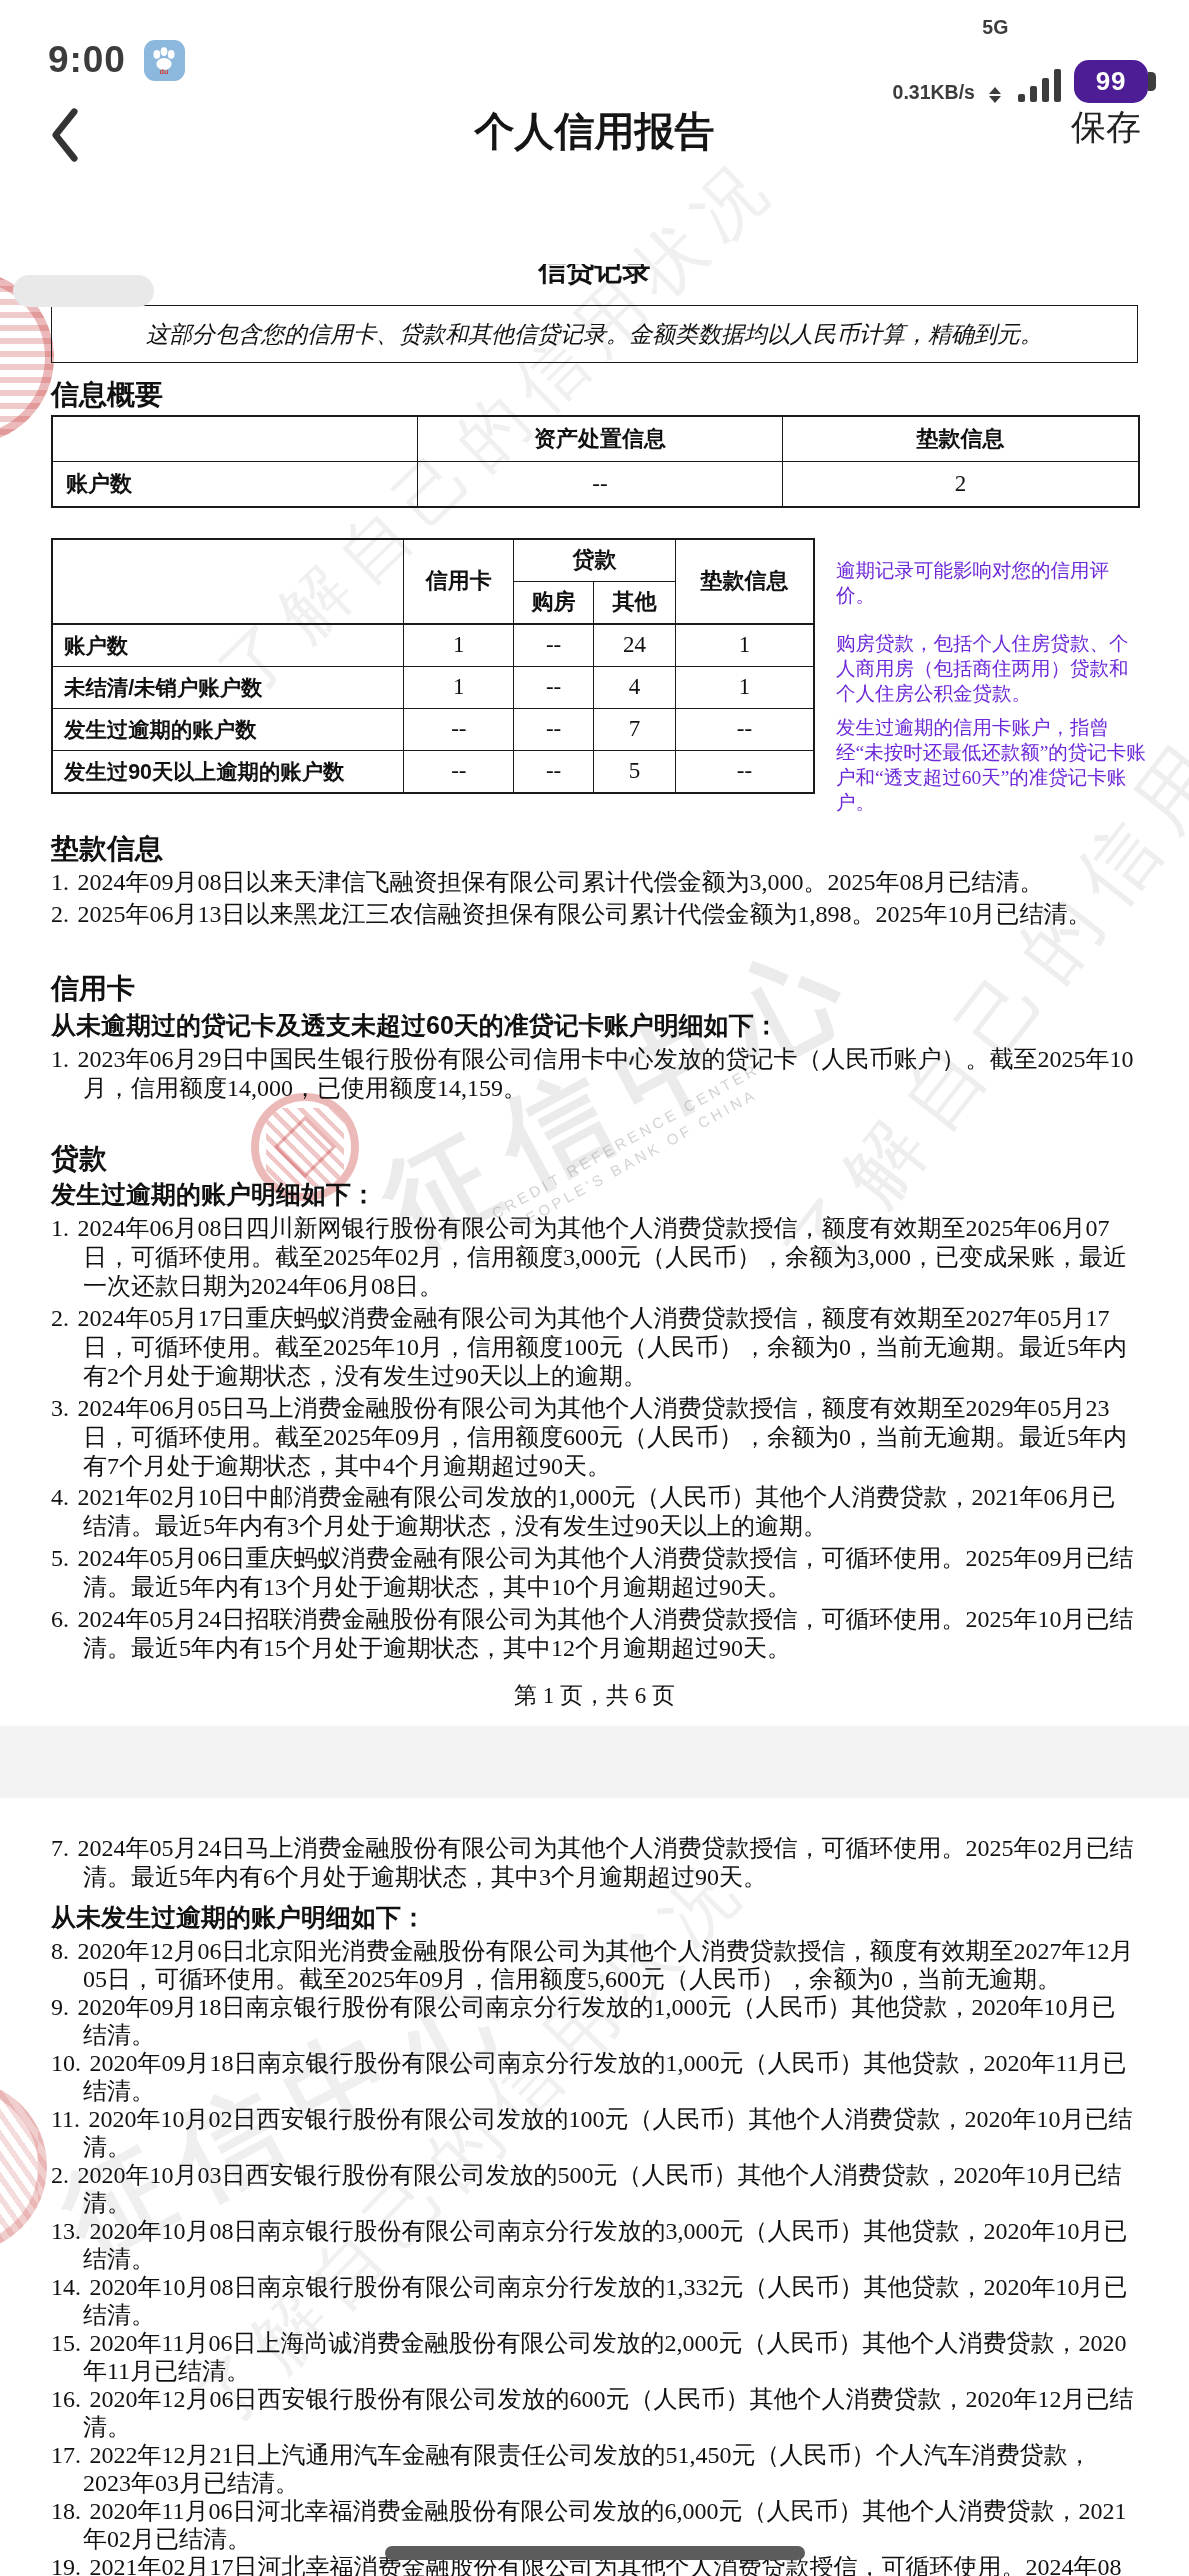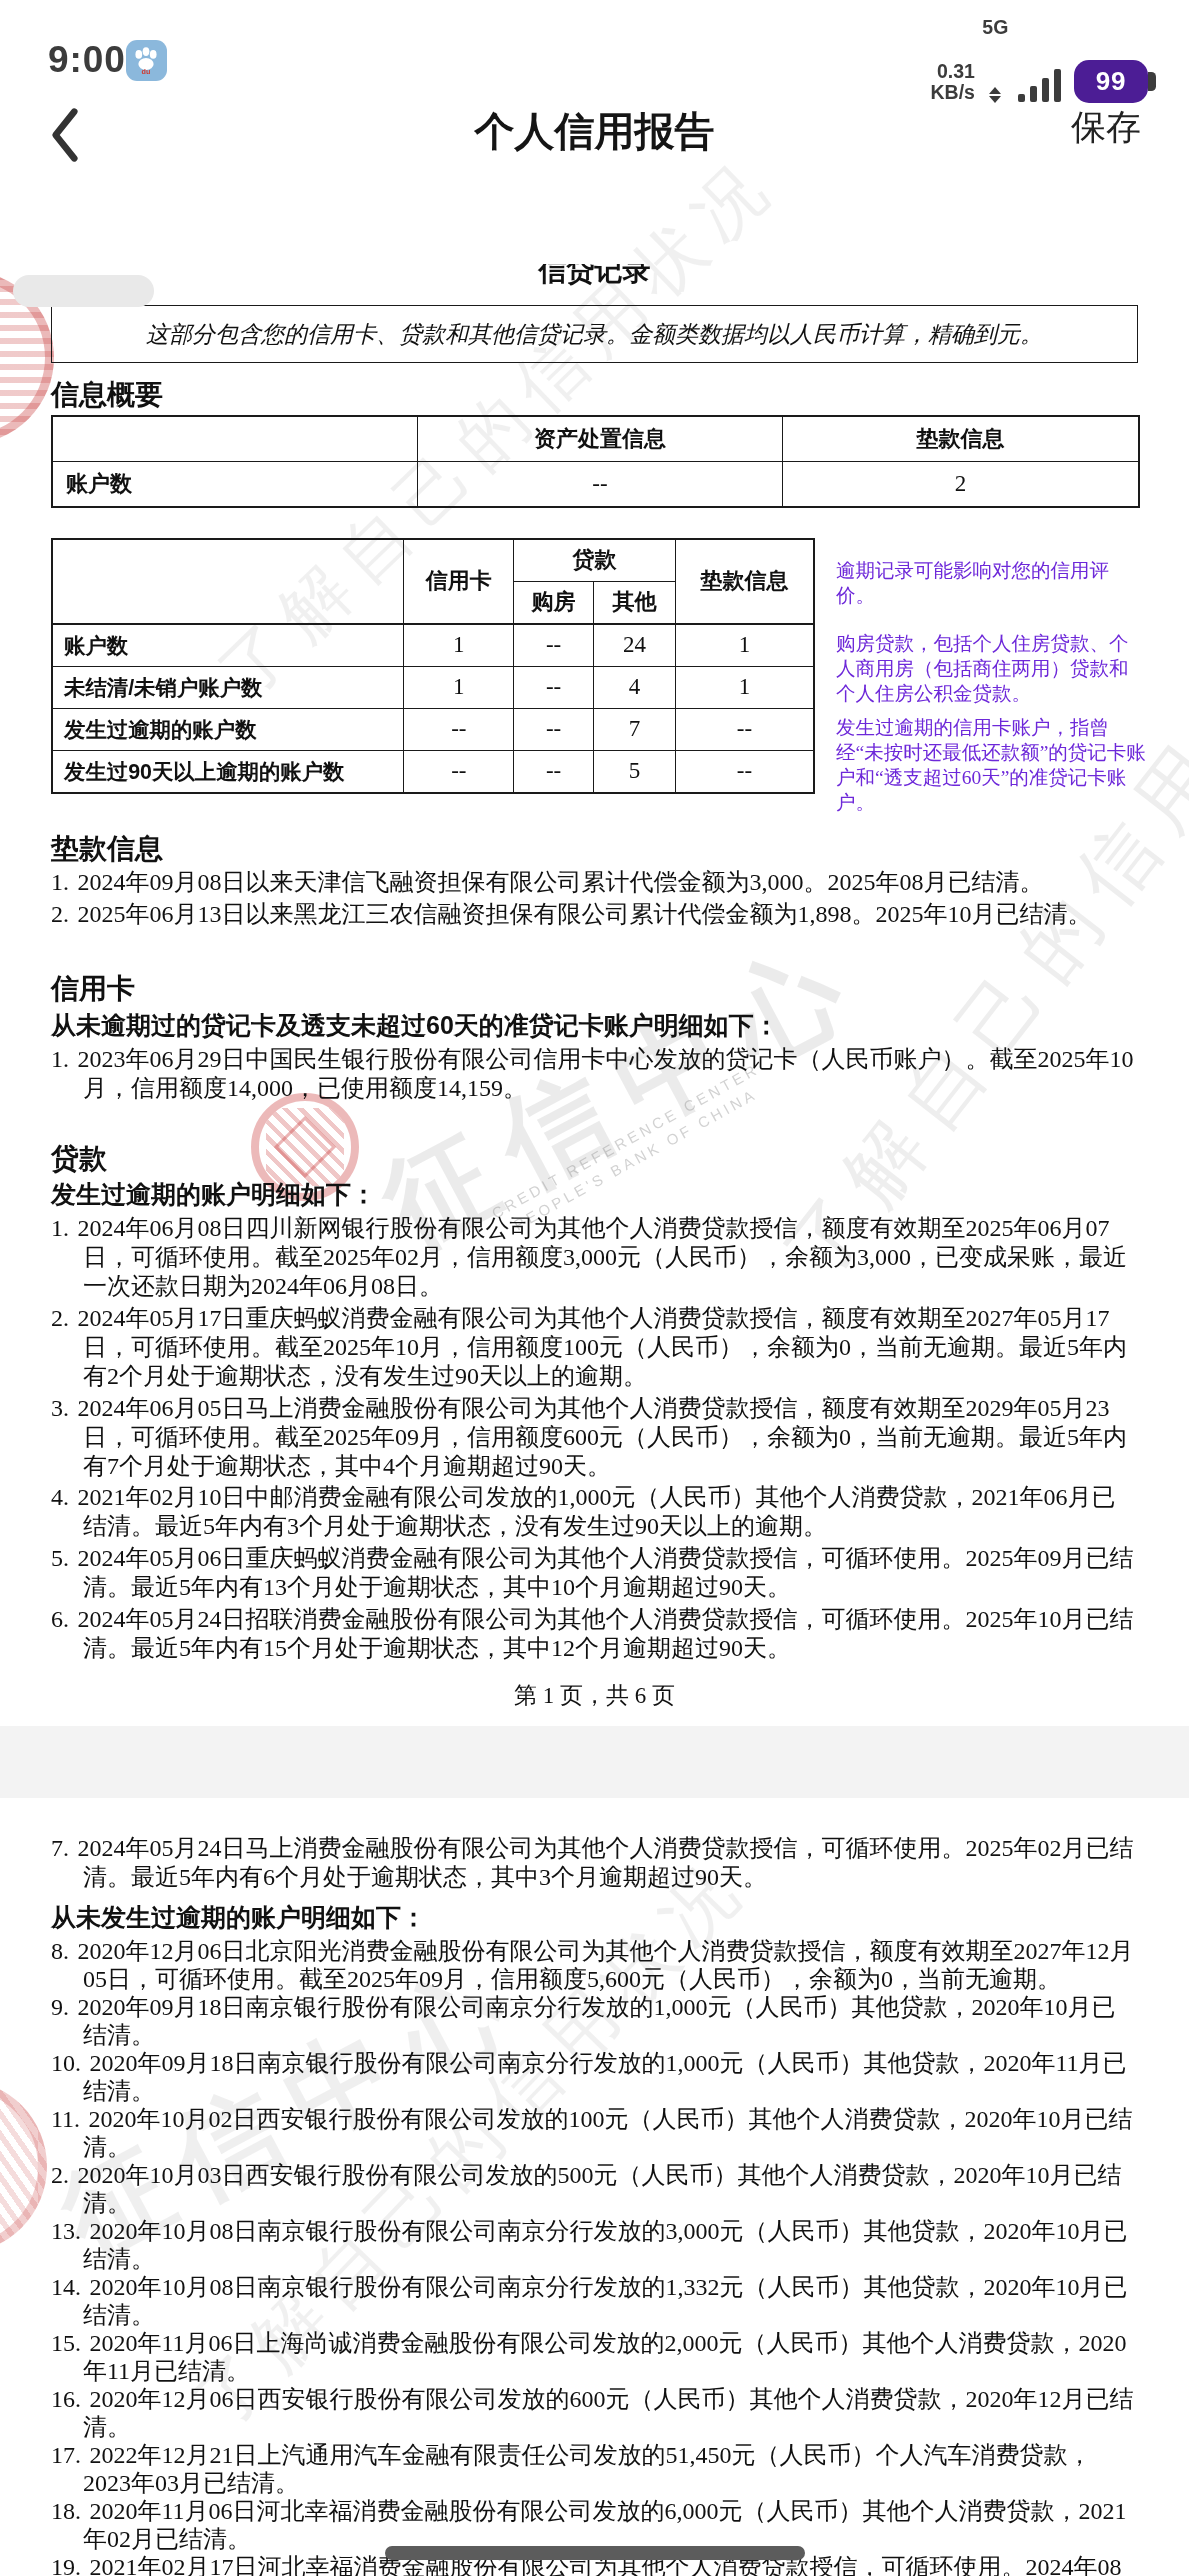--- a/index.html
+++ b/index.html
@@ -2,26 +2,26 @@
 <html style="font-size:15px"><head>
 <meta charset="utf-8">
 <style>
   html,body{margin:0;padding:0;background:#fff;}
   .screen{position:relative;width:1189px;height:2576px;background:#ffffff;overflow:hidden;
           font-family:"Liberation Sans",sans-serif;color:#1c1c1c;}
 
   
   .status-bar{height:104px;display:flex;align-items:center;justify-content:space-between;
               padding:16.7px 41px 0 48px;box-sizing:border-box;}
-  .sb-left{display:flex;align-items:center;gap:0;justify-content:flex-end;}
+  .sb-left{display:flex;align-items:center;gap:18px;justify-content:flex-end;}
   .sb-time{font-size:37px;font-weight:bold;color:#3c3c3c;letter-spacing:0.9px;}
   .app-badge{width:41px;height:41px;border-radius:11px;background:#8bb8dc;position:relative;
              display:flex;align-items:center;justify-content:center;}
   .sb-right{display:flex;align-items:flex-end;}
-  .net-col{display:flex;flex-direction:column;align-items:flex-end;line-height:21.4px;
+  .net-col{display:flex;align-items:flex-end;line-height:21.4px;
            font-size:19.5px;font-weight:bold;color:#3c3c3c;}
   .sig-col{display:flex;flex-direction:column;align-items:center;line-height:21.4px;
            font-size:19.5px;font-weight:bold;color:#3c3c3c;margin-left:7.4px;gap:45px;}
   .arrows{display:flex;flex-direction:column;align-items:center;gap:2.8px;padding-top:2.8px;}
   .tri-up{width:0;height:0;border-left:6.5px solid transparent;border-right:6.5px solid transparent;
           border-bottom:7.4px solid #3c3c3c;}
   .tri-down{width:0;height:0;border-left:6.5px solid transparent;border-right:6.5px solid transparent;
             border-top:7.4px solid #3c3c3c;}
   .bars{display:flex;align-items:flex-end;gap:4.6px;height:35px;margin-left:9.3px;padding-bottom:0.9px;}
   .bar{width:7.4px;background:#3c3c3c;border-radius:1.9px;}

